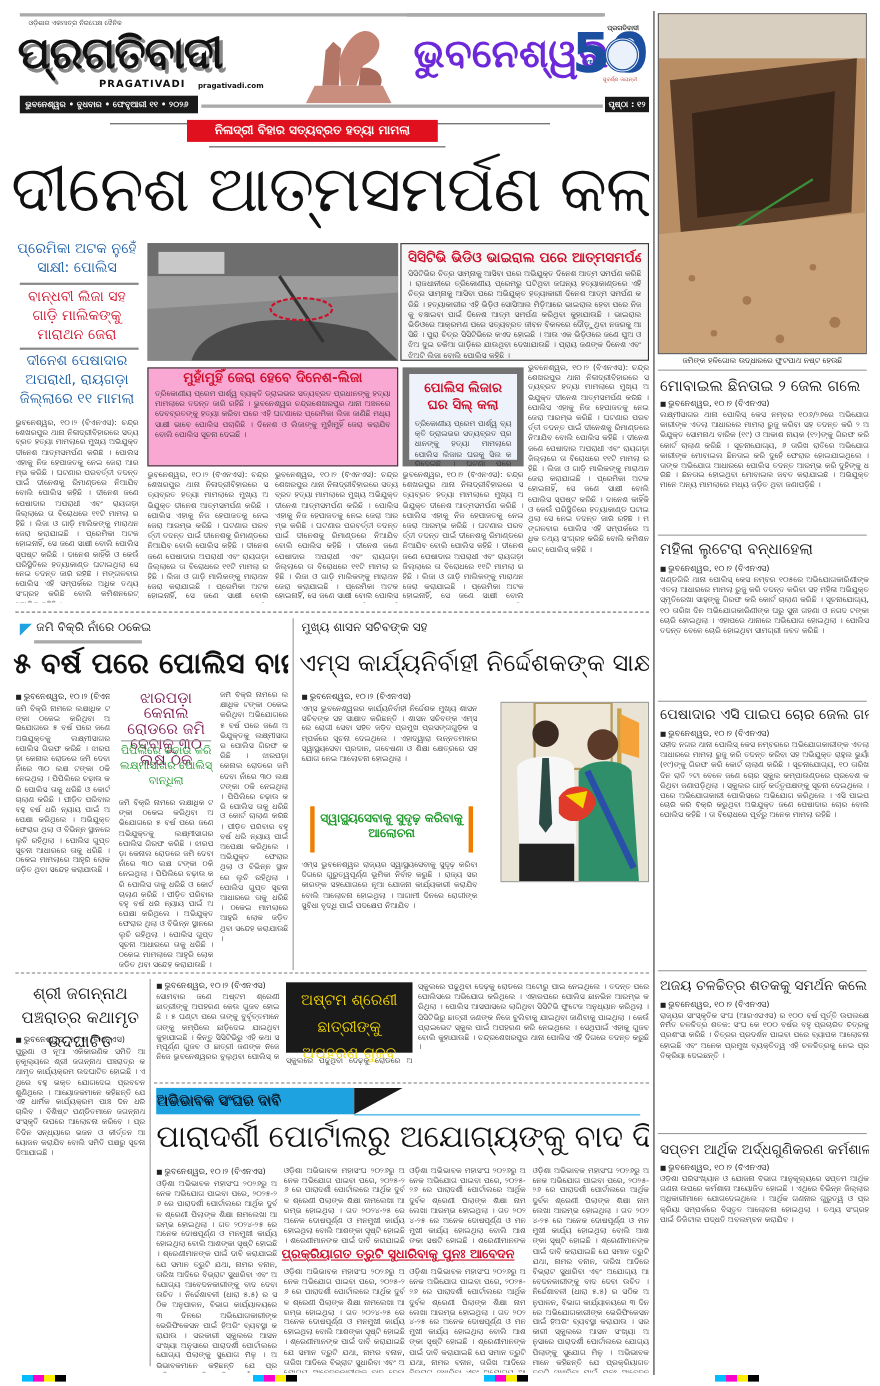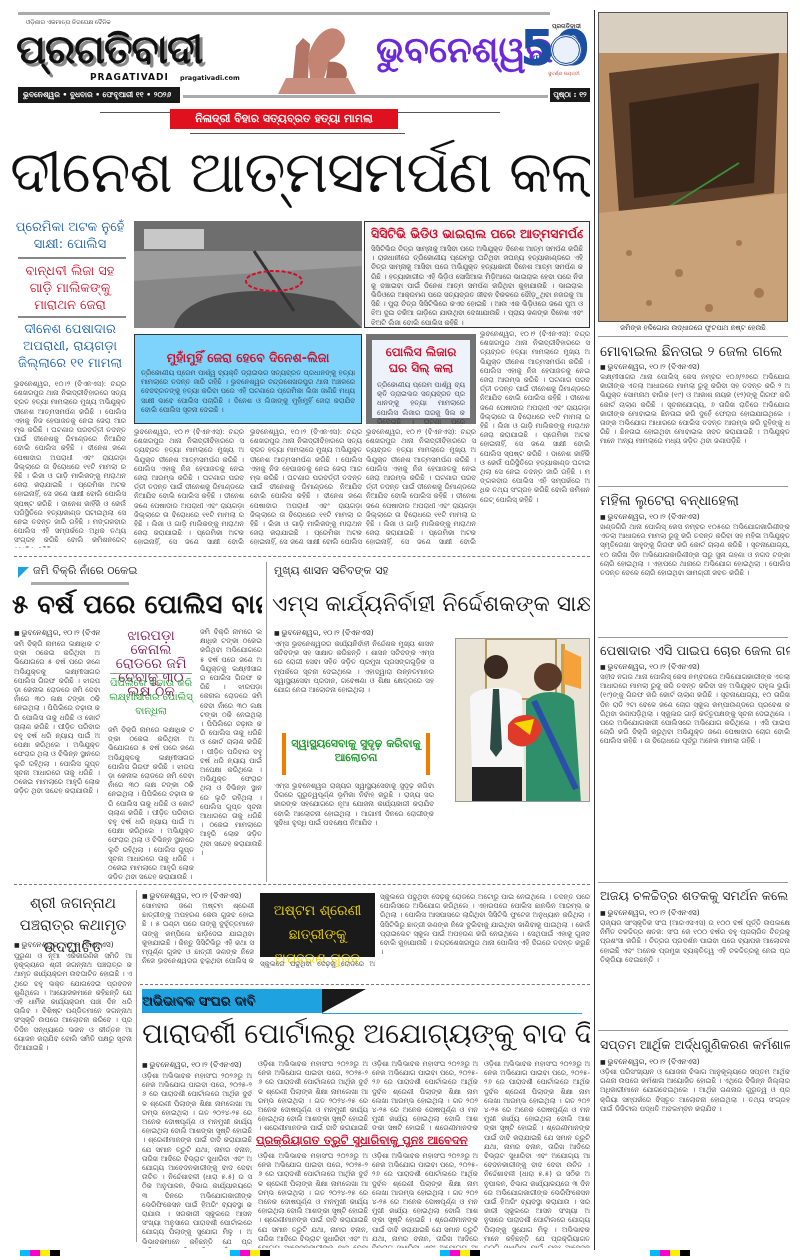--- a/index.html
+++ b/index.html
@@ -73,21 +73,21 @@
     <path d="M120 30 L160 90" stroke="#333" stroke-width="3"></path>
     <ellipse cx="140" cy="60" rx="28" ry="10" fill="none" stroke="#d0102a" stroke-width="2" stroke-dasharray="4 2"></ellipse>
   </svg>
 </div>
 
 <div class="abs" style="left:364px;top:221px;width:226px;height:107px;border:1px solid #333;background:#f6f6f6;padding:4px 6px">
   <div style="font-size:12.5px;font-weight:bold;color:#d0102a;text-align:center;white-space:nowrap;overflow:hidden;line-height:16px">ସିସିଟିଭି ଭିଡିଓ ଭାଇରାଲ ପରେ ଆତ୍ମସମର୍ପଣ</div>
   <div class="body-text" style="height:82px;margin-top:3px">ସିସିଟିଭିର ଚିତ୍ର ସାମ୍ନାକୁ ଆସିବା ପରେ ଅଭିଯୁକ୍ତ ଦିନେଶ ଆତ୍ମ ସମର୍ପଣ କରିଛି । ରାଜଧାନୀରେ ତ୍ରିକୋଣୀୟ ପ୍ରେମରୁ ଘଟିଥିବା ଜଘନ୍ୟ ହତ୍ୟାକାଣ୍ଡରେ ଏହି ଚିତ୍ର ସାମ୍ନାକୁ ଆସିବା ପରେ ଅଭିଯୁକ୍ତ ହତ୍ୟାକାରୀ ଦିନେଶ ଆତ୍ମ ସମର୍ପଣ କରିଛି । ହତ୍ୟାକାରୀର ଏହି ଭିଡ଼ିଓ ସୋସିଆଲ ମିଡ଼ିଆରେ ଭାଇରାଲ ହେବା ପରେ ନିଜକୁ ବଞ୍ଚାଇବା ପାଇଁ ଦିନେଶ ଆତ୍ମ ସମର୍ପଣ କରିଥିବା କୁହାଯାଉଛି । ଭାଇରାଲ ଭିଡିଓରେ ଆକ୍ରମଣ ପରେ ସତ୍ୟବ୍ରତ ଜୀବନ ବିକଳରେ ଦୌଡ଼ୁଥିବା ନଜରକୁ ଆସିଛି । ପୁରା ଚିତ୍ର ସିସିଟିଭିରେ କଏଦ ହୋଇଛି । ଆଉ ଏକ ଭିଡ଼ିଓରେ ଜଣେ ପୁଅ ଓ ଝିଅ ଦୁଇ ଚକିଆ ଗାଡ଼ିରେ ଯାଉଥିବା ଦେଖାଯାଉଛି । ପ୍ରାୟ ଜଣଙ୍କ ଦିନେଶ ଏବଂ ଝିଅଟି ଲିଜା ବୋଲି ପୋଲିସ କହିଛି ।</div>
 </div>
 
-<div class="abs" style="left:134px;top:334px;width:228px;height:90px;border:1px solid #333;background:#7dd3fc;padding:15px 6px">
+<div class="abs" style="left:134px;top:334px;width:228px;height:90px;border:1px solid #333;background:#f9a8d4;padding:0 6px">
   <div style="font-size:12.5px;font-weight:bold;color:#d0102a;text-align:center;white-space:nowrap;overflow:hidden;line-height:16px">ମୁହାଁମୁହିଁ ଜେରା ହେବେ ଦିନେଶ-ଲିଜା</div>
   <div class="body-text" style="height:64px;margin-top:3px">ତ୍ରିକୋଣୀୟ ପ୍ରେମ ପାର୍ଶ୍ୱ ବ୍ୟକ୍ତି ଡ୍ରାଇଭର ସତ୍ୟବ୍ରତ ପ୍ରଧାନଙ୍କୁ ହତ୍ୟା ମାମଲାରେ ତଦନ୍ତ ଜାରି ରହିଛି । ଭୁବନେଶ୍ୱର ଚନ୍ଦ୍ରଶେଖରପୁର ଥାନା ଅଞ୍ଚଳରେ ଦେବବ୍ରତଙ୍କୁ ହତ୍ୟା କରିବା ପରେ ଏହି ଘଟଣାରେ ପ୍ରେମିକା ଲିଜା ଜାଣିଛି ମଧ୍ୟ ସାକ୍ଷୀ ଭାବେ ପୋଲିସ ପଚାରିଛି । ଦିନେଶ ଓ ଲିଜାଙ୍କୁ ମୁହାଁମୁହିଁ ଜେରା କରାଯିବ ବୋଲି ପୋଲିସ ସୂଚନା ଦେଇଛି ।</div>
 </div>
 
 <div class="abs" style="left:366px;top:334px;width:110px;height:90px;border:6px solid #737373;background:#eef2fb;padding:4px 5px">
   <div style="font-size:12px;font-weight:bold;color:#d0102a;text-align:center;line-height:16px;height:34px;overflow:hidden">ପୋଲିସ ଲିଜାର ଘର ସିଲ୍ କଲା</div>
   <div class="body-text" style="height:46px;margin-top:3px">ତ୍ରିକୋଣୀୟ ପ୍ରେମ ପାର୍ଶ୍ୱ ବ୍ୟକ୍ତି ଡ୍ରାଇଭର ସତ୍ୟବ୍ରତ ପ୍ରଧାନଙ୍କୁ ହତ୍ୟା ମାମଲାରେ ପୋଲିସ ଲିଜାର ଘରକୁ ସିଲ କରିଦେଇଛି । ଘଟଣା ପରେ ଲିଜାଙ୍କ ଘରକୁ ଯାଇ ପୋଲିସ ତଦନ୍ତ କରିଥିଲା ।</div>
 </div>
 
 <div class="abs body-text" style="left:14px;top:380px;width:112px;height:168px">ଭୁବନେଶ୍ୱର, ୧୦।୨ (ବିଏନଏସ): ଚନ୍ଦ୍ରଶେଖରପୁର ଥାନା ନିଳାଦ୍ରୀବିହାରରେ ସତ୍ୟବ୍ରତ ହତ୍ୟା ମାମଲାରେ ମୁଖ୍ୟ ଅଭିଯୁକ୍ତ ଦୀନେଶ ଆତ୍ମସମର୍ପଣ କରିଛି । ପୋଲିସ ଏହାକୁ ନିଜ ହେପାଜତକୁ ନେଇ ଜେରା ଆରମ୍ଭ କରିଛି । ଘଟଣାର ପରବର୍ତ୍ତୀ ତଦନ୍ତ ପାଇଁ ଦୀନେଶକୁ ରିମାଣ୍ଡରେ ନିଆଯିବ ବୋଲି ପୋଲିସ କହିଛି । ଦୀନେଶ ଜଣେ ପେଷାଦାର ଅପରାଧୀ ଏବଂ ରାୟଗଡ଼ା ଜିଲ୍ଲାରେ ତା ବିରୋଧରେ ୧୧ଟି ମାମଲା ରହିଛି । ଲିଜା ଓ ଗାଡ଼ି ମାଲିକଙ୍କୁ ମାରାଥନ ଜେରା କରାଯାଇଛି । ପ୍ରେମିକା ଅଟକ ହୋଇନାହିଁ, ସେ ଜଣେ ସାକ୍ଷୀ ବୋଲି ପୋଲିସ ସ୍ପଷ୍ଟ କରିଛି । ଦାନେଶ କାହିଁକି ଓ କେଉଁ ପରିସ୍ଥିତିରେ ହତ୍ୟାକାଣ୍ଡ ଘଟାଇଥିଲା ସେ ନେଇ ତଦନ୍ତ ଜାରି ରହିଛି । ମଙ୍ଗଳବାର ପୋଲିସ ଏହି ସମ୍ପର୍କରେ ଅଧିକ ତଥ୍ୟ ସଂଗ୍ରହ କରିଛି ବୋଲି କମିଶନରେଟ୍ ପୋଲିସ୍ କହିଛି ।</div>

